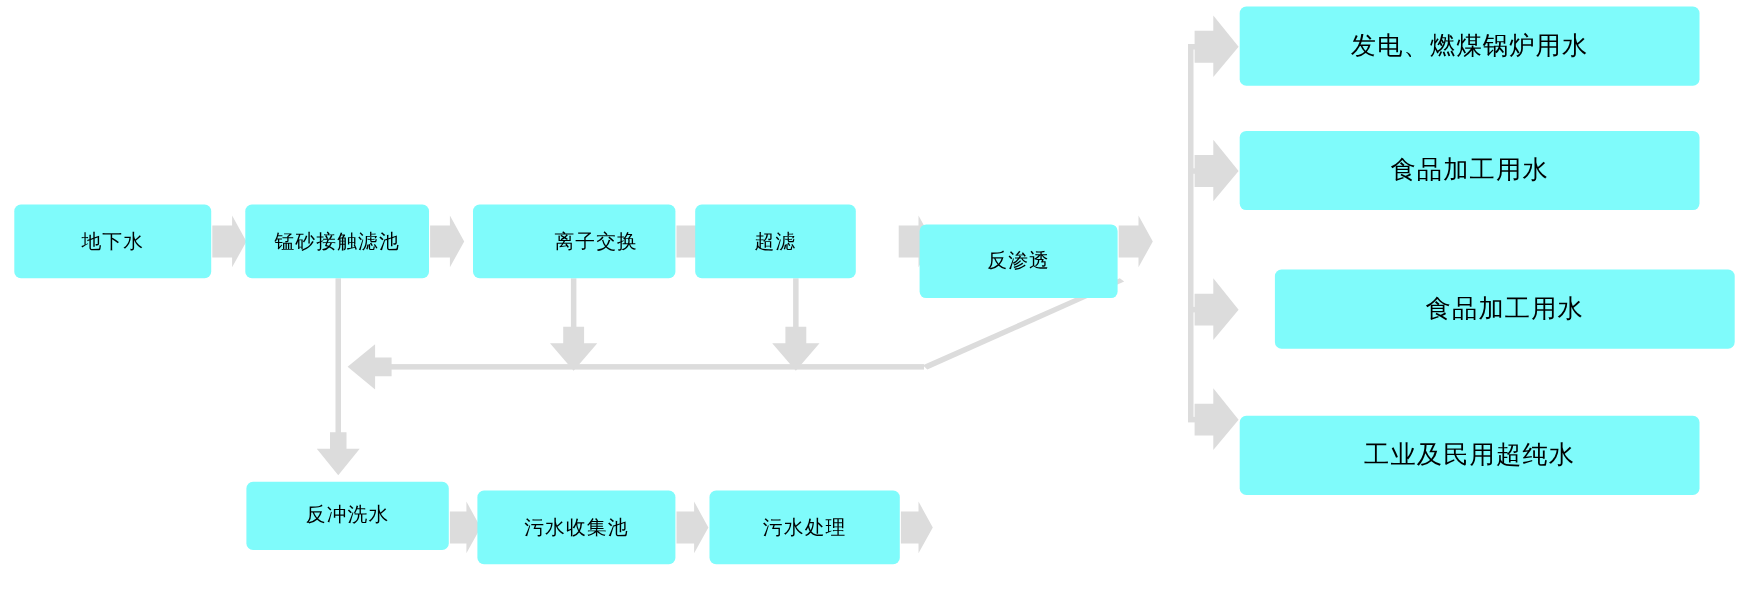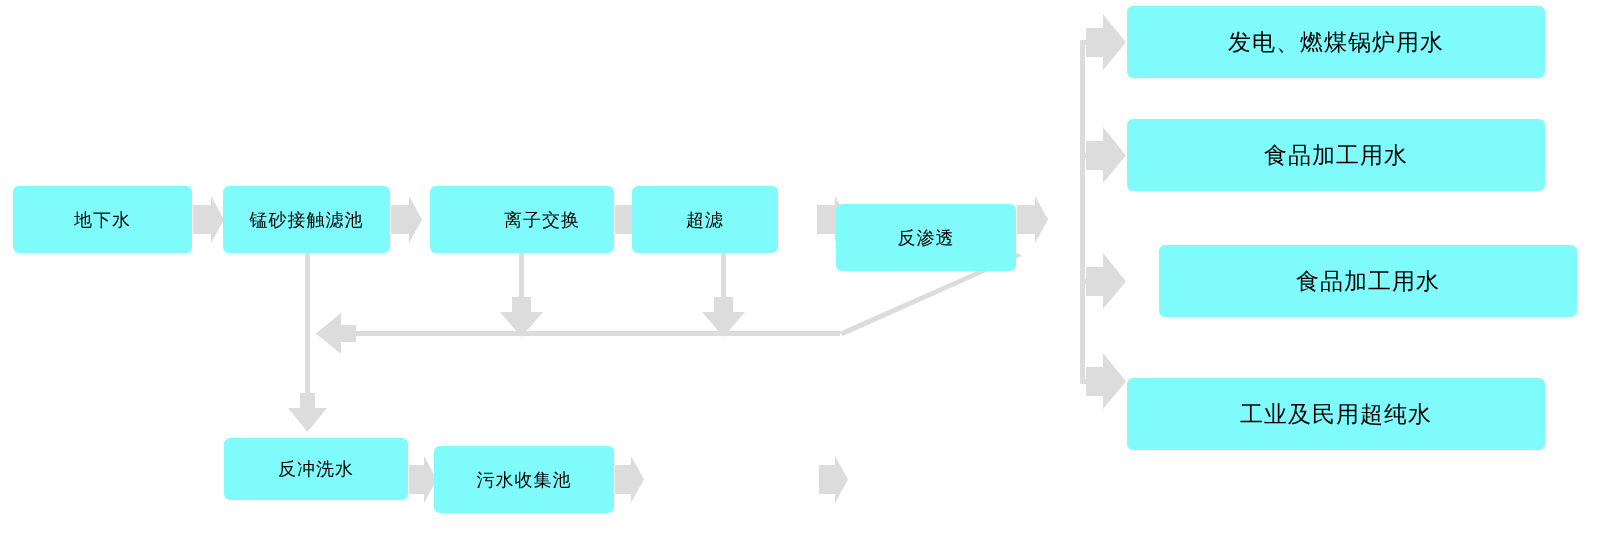--- a/index.html
+++ b/index.html
@@ -90,20 +90,23 @@
   <div class="node" style="left:836px;top:204px;width:180px;height:67px;">
     <span>反渗透</span>
   </div>
 
   <div class="node" style="left:224px;top:438px;width:184px;height:62px;">
     <span>反冲洗水</span>
   </div>
   <div class="node" style="left:434px;top:446px;width:180px;height:67px;">
     <span>污水收集池</span>
   </div>
+  <div class="node" style="left:645px;top:446px;width:173px;height:67px;">
+    <span>污水处理</span>
+  </div>
 
   <div class="node out" style="left:1127px;top:6px;width:418px;height:72px;">
     <span>发电、燃煤锅炉用水</span>
   </div>
   <div class="node out" style="left:1127px;top:119px;width:418px;height:72px;">
     <span>食品加工用水</span>
   </div>
   <div class="node out" style="left:1127px;top:245px;width:418px;height:72px;margin-left:32px;">
     <span>食品加工用水</span>
   </div>

